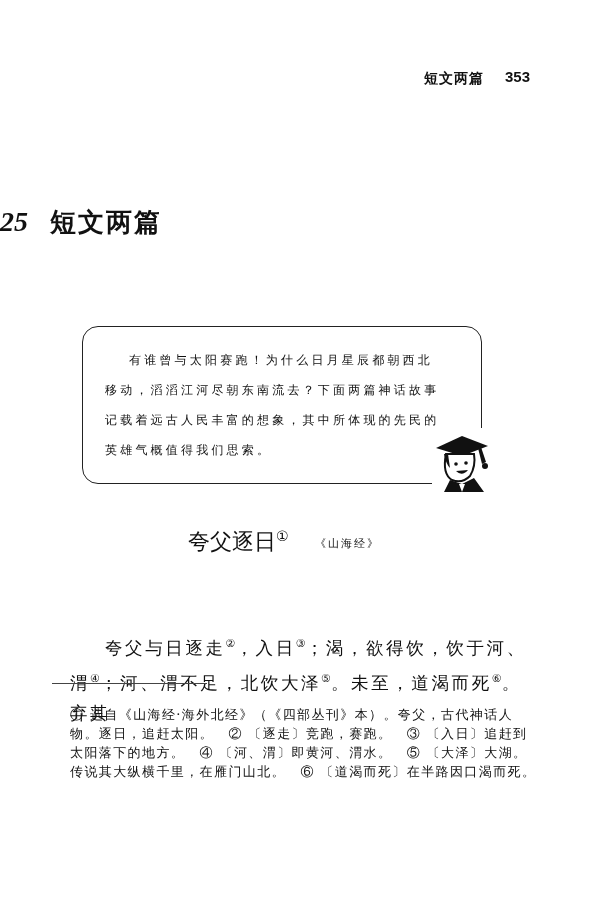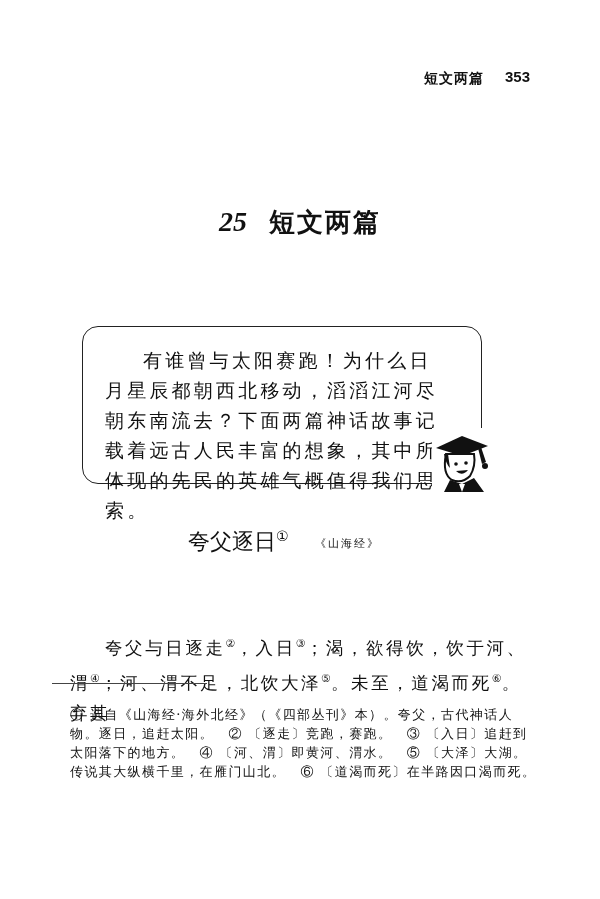--- a/index.html
+++ b/index.html
@@ -1,23 +1,23 @@
 <!DOCTYPE html>
 <html><head>
   <meta charset="utf-8">
   <style>
     html, body { margin: 0; padding: 0; background: #ffffff; }
     body { width: 600px; height: 899px; position: relative; overflow: hidden; color: #111; font-family: "DejaVu Sans", sans-serif; }
     .running-head { position: absolute; top: 70px; left: 424px; font-size: 14px; font-weight: bold; letter-spacing: 1px; font-family: "DejaVu Serif", serif; }
     .page-num { position: absolute; top: 68px; left: 505px; font-size: 15px; font-weight: bold; font-family: "Liberation Sans", sans-serif; }
-    .lesson-title { position: absolute; top: 205px; left: 0; width: 600px; text-align: center; }
+    .lesson-title { position: absolute; top: 205px; left: 0; width: 600px; text-align: left; }
     .lesson-num { font-family: "Liberation Serif", serif; font-style: italic; font-weight: bold; font-size: 28px; margin-right: 22px; }
     .lesson-name { font-size: 26px; font-weight: bold; letter-spacing: 2px; }
     .intro-box { position: absolute; top: 326px; left: 82px; width: 400px; height: 158px; border: 1.5px solid #222; border-radius: 16px; box-sizing: border-box; }
-    .intro-text { position: absolute; top: 18px; left: 22px; width: 340px; font-size: 19px; line-height: 30px; letter-spacing: 3.2px; font-family: "DejaVu Serif", serif; text-indent: 2em; }
+    .intro-text { position: absolute; top: 18px; left: 22px; width: 340px; font-size: 12px; line-height: 30px; letter-spacing: 3.2px; font-family: "DejaVu Serif", serif; text-indent: 2em; }
     .mascot { position: absolute; top: 428px; left: 432px; width: 62px; height: 64px; }
     .section-title { position: absolute; top: 527px; left: 188px; font-size: 22px; }
     .section-source { position: absolute; top: 536px; left: 315px; font-size: 11px; letter-spacing: 2px; font-family: "DejaVu Serif", serif; }
     .body-text { position: absolute; top: 588px; left: 70px; width: 470px; font-size: 17.5px; line-height: 30px; letter-spacing: 2.6px; font-family: Liberation Serif, serif; margin-top: 40px; }
     .body-text p { margin: 0; }
     .body-text .indent { text-indent: 2em; }
     .sup { font-size: 11px; vertical-align: super; letter-spacing: 0; }
     .footnote-rule { position: absolute; top: 683px; left: 52px; width: 155px; border-top: 1.2px solid #444; }
     .footnotes { position: absolute; top: 705px; left: 70px; width: 470px; font-size: 13px; line-height: 19px; letter-spacing: 1.4px; font-family: "DejaVu Serif", serif; }
     .footnotes p { margin: 0; }

